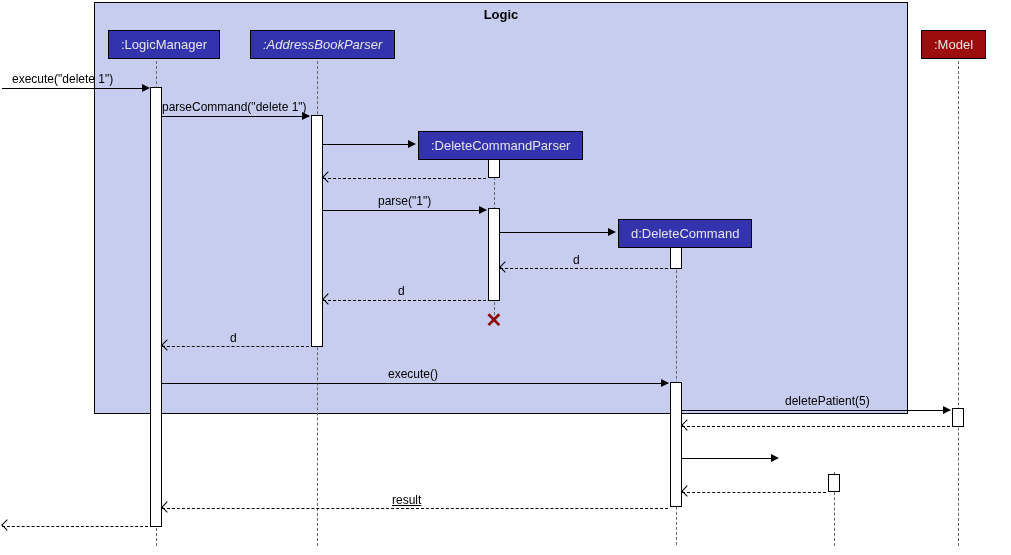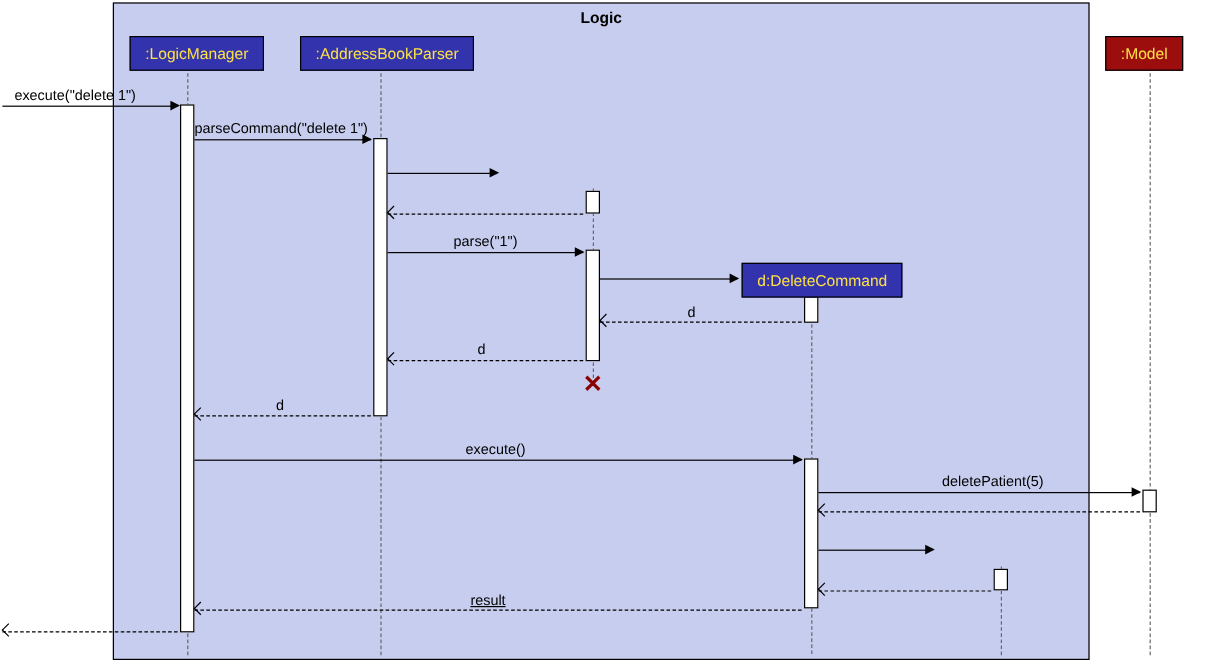--- a/index.html
+++ b/index.html
@@ -1,25 +1,25 @@
 <!DOCTYPE html>
 <html><head>
 <meta charset="utf-8">
 <style>
 * { margin: 0; padding: 0; box-sizing: border-box; }
 body { font-family: Arial, sans-serif; font-size: 12px; background: #fff; width: 1011px; height: 555px; position: relative; overflow: hidden; }
 .diagram { position: relative; width: 100%; height: 100%; }
 
 
-.frame-logic { position: absolute; left: 94px; top: 2px; width: 814px; height: 548px; background: #c7cdee; border: 1px solid #000; }
+.frame-logic { position: absolute; left: 94px; top: 2px; width: 814px; height: 412px; background: #c7cdee; border: 1px solid #000; }
 .frame-model { position: absolute; left: 908px; top: 2px; width: 100px; height: 548px; background: #f2aeae; border: 1px solid #000; }
 .frame-title { position: absolute; top: 0; left: 50%; transform: translateX(-50%); background: transparent; font-weight: bold; font-size: 13px; padding: 4px 8px; }
 
 
-.participant { position: absolute; background: #3333ad; color: #fde047; border: 1px solid #000; padding: 6px 12px; text-align: center; font-size: 13px; z-index: 3; white-space: nowrap; }
+.participant { position: absolute; background: #3333ad; color: #e5e5e5; border: 1px solid #000; padding: 6px 12px; text-align: center; font-size: 13px; z-index: 3; white-space: nowrap; }
 .participant.model { background: #9c0d0d; }
 
 
 .lifeline { position: absolute; border-left: 1px dashed #666; z-index: 1; }
 
 
 .activation { position: absolute; width: 12px; background: #fff; border: 1px solid #000; z-index: 2; }
 
 
 .msg { position: absolute; font-size: 12px; text-align: center; z-index: 4; pointer-events: none; }
@@ -34,21 +34,22 @@
 </head>
 <body>
 
 <div class="diagram">
 
   <div class="frame-logic">
     <div class="frame-title">Logic</div>
   </div>
 
   <div class="participant" style="left:108px; top:30px;">:LogicManager</div>
-  <div class="participant" style="left:250px; top:30px;">:AddressBookParser</div>
+  <div class="participant" style="left:250px; top:30px;font-style:italic;">:AddressBookParser</div>
+  <div class="participant" style="left:418px; top:131px;">:DeleteCommandParser</div>
   <div class="participant" style="left:618px; top:219px;">d:DeleteCommand</div>
   <div class="participant model" style="left:921px; top:30px;">:Model</div>
 
   <div class="lifeline" style="left:156px; top:56px; height:490px;"></div>
   <div class="lifeline" style="left:317px; top:56px; height:490px;"></div>
   <div class="lifeline" style="left:494px; top:157px; height:163px;"></div>
   <div class="lifeline" style="left:676px; top:245px; height:300px;"></div>
   <div class="lifeline" style="left:834px; top:472px; height:74px;"></div>
   <div class="lifeline" style="left:958px; top:56px; height:490px;"></div>
 

